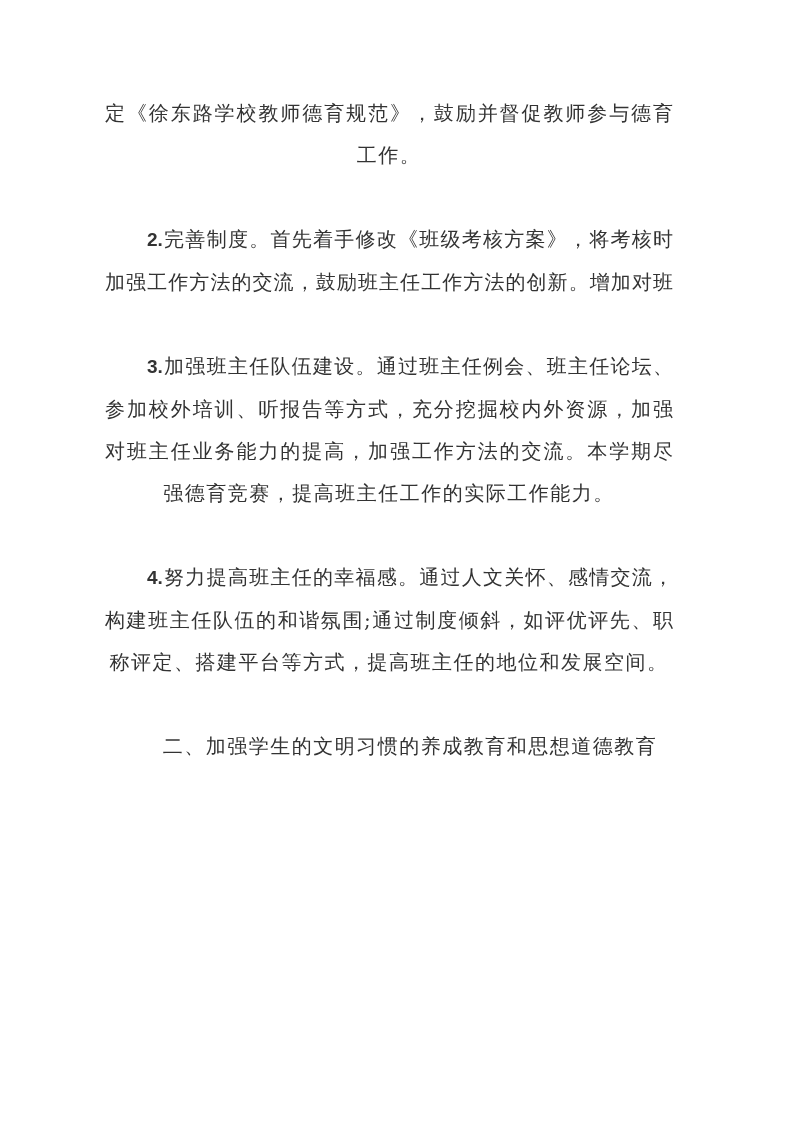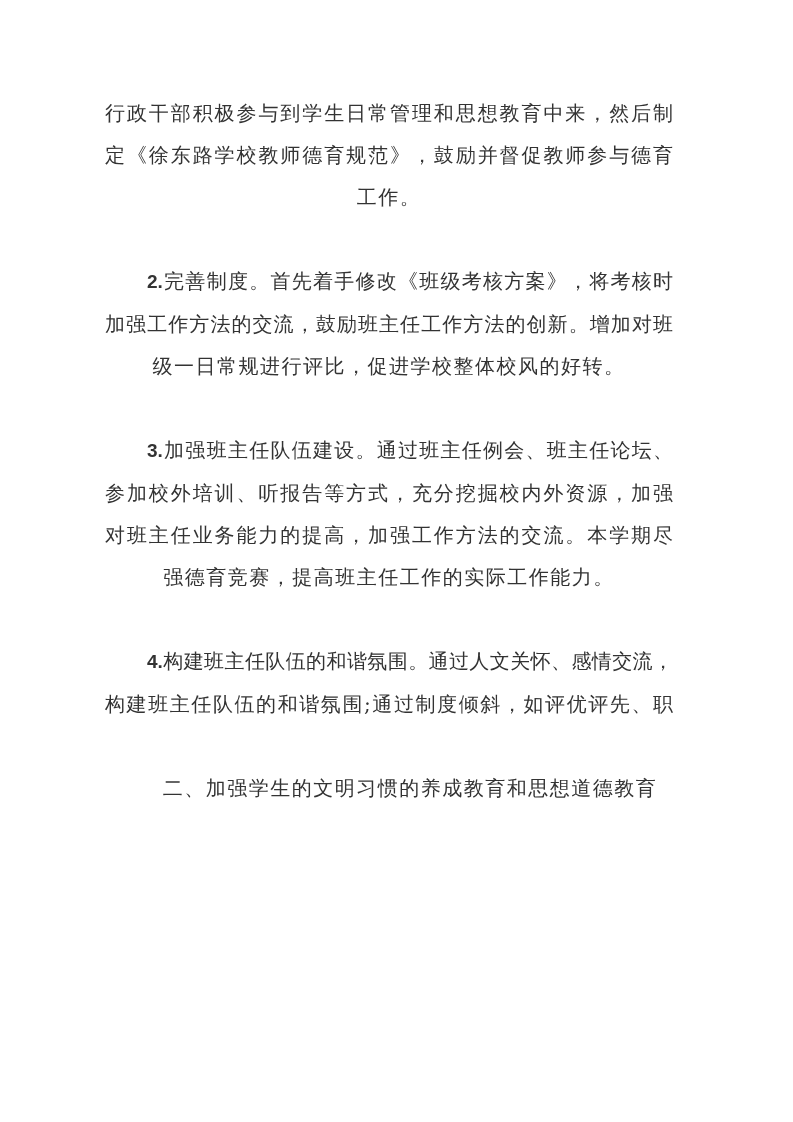--- a/index.html
+++ b/index.html
@@ -47,41 +47,40 @@
     letter-spacing: 0;
   }
 </style>
 </head>
 <body>
 
 <div class="page">
   <div class="content">
 
     <div class="para">
-      <div class="line j">行政干部积极参与到学生日常管理和思想教育中来，然后制</div>
       <div class="line j">定《徐东路学校教师德育规范》，鼓励并督促教师参与德育</div>
       <div class="line">工作。</div>
     </div>
 
     <div class="para">
       <div class="line j indent"><span class="num">2.</span><span>完善制度。首先着手修改《班级考核方案》，将考核时</span></div>
       <div class="line j">加强工作方法的交流，鼓励班主任工作方法的创新。增加对班</div>
-      <div class="line">级一日常规进行评比，促进学校整体校风的好转。</div>
     </div>
 
     <div class="para">
       <div class="line j indent"><span class="num">3.</span><span>加强班主任队伍建设。通过班主任例会、班主任论坛、</span></div>
       <div class="line j">参加校外培训、听报告等方式，充分挖掘校内外资源，加强</div>
       <div class="line j">对班主任业务能力的提高，加强工作方法的交流。本学期尽</div>
       <div class="line">强德育竞赛，提高班主任工作的实际工作能力。</div>
     </div>
 
     <div class="para">
-      <div class="line j indent"><span class="num">4.</span><span>构建班主任队伍的和谐氛围。通过人文关怀、感情交流，</span></div>
+      <div class="line j indent"><span class="num">4.</span><span>努力提高班主任的幸福感。通过人文关怀、感情交流，</span></div>
       <div class="line j">构建班主任队伍的和谐氛围;通过制度倾斜，如评优评先、职</div>
+      <div class="line">称评定、搭建平台等方式，提高班主任的地位和发展空间。</div>
     </div>
 
     <div class="para">
       <div class="line indent">二、加强学生的文明习惯的养成教育和思想道德教育</div>
     </div>
 
 
   </div>
 </div>
 

